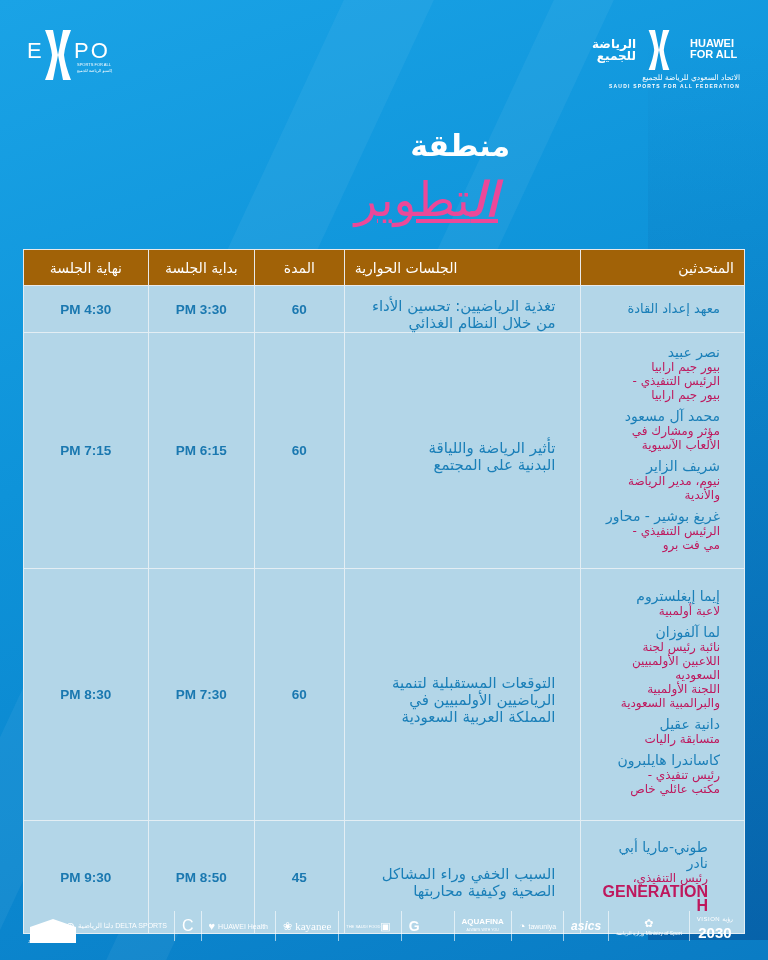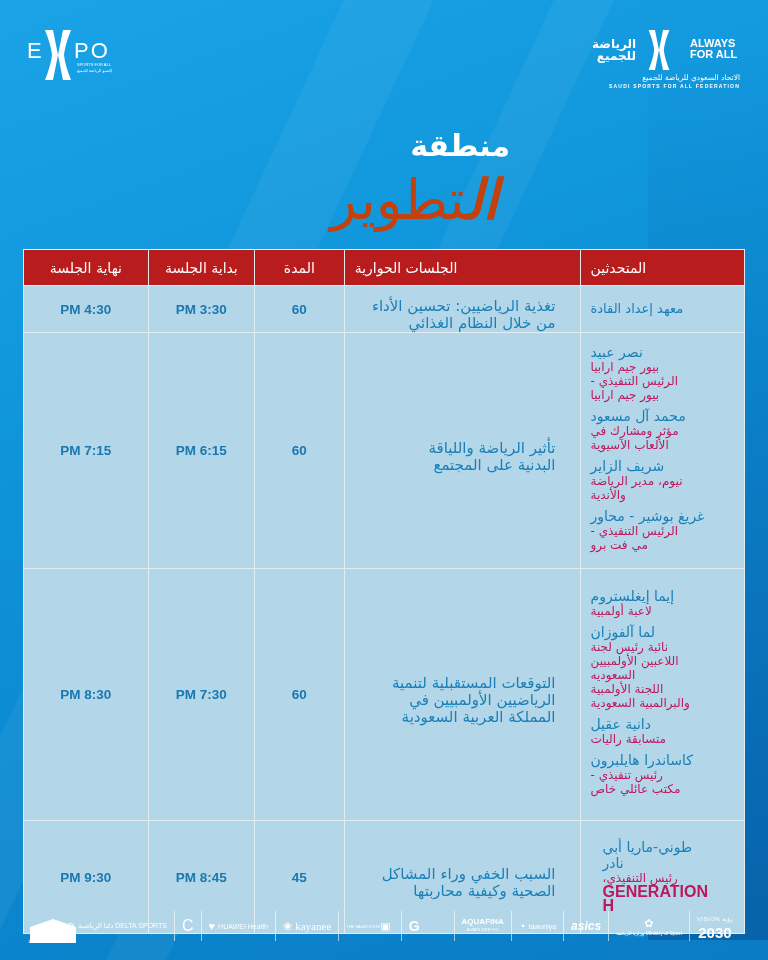--- a/index.html
+++ b/index.html
@@ -51,38 +51,39 @@
     position: absolute; right: 0; top: 55px; font-family: "Liberation Sans", sans-serif;
     font-size: 5px; letter-spacing: 1.2px; font-weight: bold; color:#fff; white-space: nowrap;
   }
   
   .title-small {
     position: absolute; right: 258px; top: 128px; font-size: 30px; font-weight: bold;
     color: #fff; direction: rtl;
   }
   .title-big {
     position: absolute; left: 258px; top: 163px; width: 240px; height: 80px;
-    direction: rtl; text-align: right; font-size: 55px; color: #c2410c; line-height: 74px;
+    direction: rtl; text-align: right; font-size: 47px; color: #ec4899; line-height: 74px;
     font-weight: normal;
+    text-decoration: underline;
   }
   .title-big .bold-part { font-weight: bold; font-style: italic; }
   
   .schedule {
     position: absolute; left: 23px; top: 249px; width: 722px;
     border-collapse: collapse; direction: rtl;
   }
   .schedule th {
-    background: #b91c1c; color: #fff; font-weight: normal; font-size: 14px;
+    background: #a16207; color: #fff; font-weight: normal; font-size: 14px;
     height: 36px; border: 1px solid #e9e9e9; padding: 0 10px;
   }
   .schedule td {
     background: #b3d6e8; color: #1a78b0; border: 1px solid #e3eef4;
     vertical-align: middle; text-align: center; font-size: 13px;
   }
-  .schedule th.speakers-h, .schedule td.speakers { text-align: left; }
+  .schedule th.speakers-h, .schedule td.speakers { text-align: right; }
   .schedule th.session-h { text-align: left; }
   .schedule td.session {
     text-align: right; padding: 12px 24px 0 10px; font-size: 15px; line-height: 17px; color:#1a7fb8;
   }
   .schedule td.session span { display: block; }
   .schedule td.time, .schedule td.dur {
     font-family: "Liberation Sans", sans-serif; font-weight: bold; font-size: 13.5px; color: #1a78b0;
   }
   .schedule td.speakers { padding: 6px 24px 8px 10px; }
   .speaker { margin: 3px 0 6px; }
@@ -129,21 +130,21 @@
   </span>
 </div>
 
 <div class="sfa-logo">
   <span class="sfa-ar">الرياضة للجميع</span>
   <svg class="sfa-x" width="34" height="40" viewBox="0 0 30 50">
     <path d="M2 0 L10 0 Q14 20 15 25 Q14 30 10 50 L2 50 Q8 35 9 25 Q8 15 2 0 Z" fill="#fff"></path>
     <path d="M28 0 L20 0 Q16 20 15 25 Q16 30 20 50 L28 50 Q22 35 21 25 Q22 15 28 0 Z" fill="#fff"></path>
   </svg>
   <div class="sfa-en">
-    <span style="display:block;">ALWAYS</span>
+    <span style="display:block;">HUAWEI</span>
     <span style="display:block;">FOR ALL</span>
   </div>
   <span class="sfa-fed-ar">الاتحاد السعودي للرياضة للجميع</span>
   <span class="sfa-fed-en">SAUDI SPORTS FOR ALL FEDERATION</span>
 </div>
 
 <div class="title-small">منطقة</div>
 <div class="title-big"><span class="bold-part">ال</span><span>تطوير</span></div>
 
 <table class="schedule">
@@ -251,21 +252,21 @@
           <span class="speaker-name">طوني-ماريا أبي نادر</span>
           <span class="speaker-line">رئيس التنفيذي،</span>
           <span class="speaker-line latin">GENERATION H</span>
         </div>
       </td>
       <td class="session">
         <span>السبب الخفي وراء المشاكل</span>
         <span>الصحية وكيفية محاربتها</span>
       </td>
       <td class="dur">45</td>
-      <td class="time">8:45 PM</td>
+      <td class="time">8:50 PM</td>
       <td class="time">9:30 PM</td>
     </tr>
   </tbody>
 </table>
 
 <div class="footer">
   <svg class="jax-logo" viewBox="0 0 50 30">
     <path d="M2 28 L2 12 L25 4 L48 12 L48 28 Z" fill="#fff"></path>
   </svg>
   <span class="jax-text">JAX District</span>

